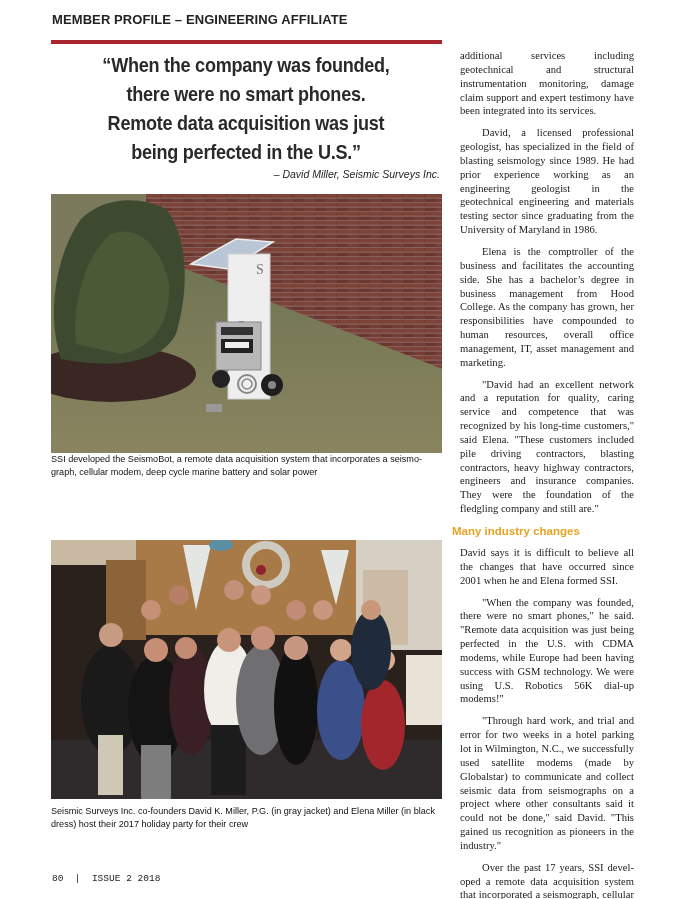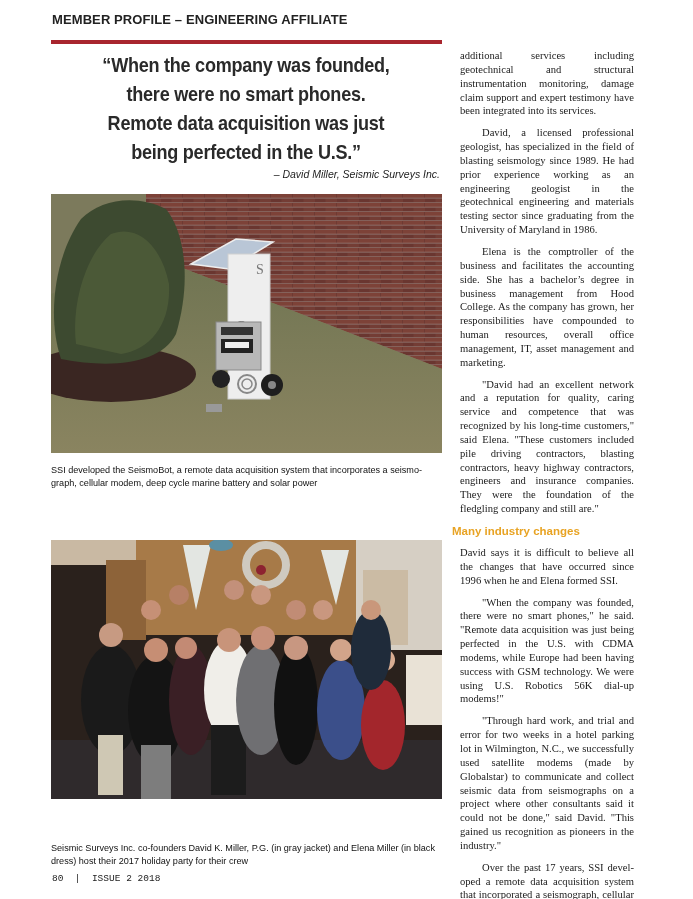--- a/index.html
+++ b/index.html
@@ -6,22 +6,22 @@
   body { width:693px; height:899px; position:relative; overflow:hidden; }
   .section-label { position:absolute; left:52px; top:12px; font-family:"Liberation Sans", sans-serif; font-weight:bold; font-size:13px; color:#222; letter-spacing:0.1px; }
   .rule { position:absolute; left:51px; top:40px; width:391px; height:4px; background:#a8252e; }
   .pullquote { position:absolute; left:52px; top:50px; width:388px; text-align:center; font-family:"Liberation Sans", sans-serif; font-weight:bold; font-size:21px; line-height:29px; color:#2a2a2a; letter-spacing:-0.3px; transform:scaleX(0.86); transform-origin:center top; }
   .pullquote .ql { display:block; white-space:nowrap; }
   .attribution { position:absolute; left:52px; top:168px; width:388px; text-align:right; font-family:"Liberation Sans", sans-serif; font-style:italic; font-size:10.5px; color:#222; }
   .photo { position:absolute; left:51px; overflow:hidden; }
   .photo1 { top:194px; width:391px; height:259px; }
   .photo2 { top:540px; width:391px; height:259px; }
   .caption { position:absolute; left:51px; width:395px; font-family:"Liberation Sans", sans-serif; font-size:9.1px; line-height:12.5px; color:#111; }
-  .caption1 { top:464px; }
-  .caption2 { top:805px;margin-top:37px; }
+  .caption1 { top:453px; }
+  .caption2 { top:805px; }
   .folio { position:absolute; left:52px; top:873px; font-family:Liberation Mono, monospace; font-size:9.5px; color:#222; }
   .column { position:absolute; left:452px; top:41px; width:190px; font-family:"Liberation Serif", serif; font-size:10.6px; line-height:13.85px; color:#1a1a1a; text-align:justify; hyphens:manual; }
   .column p { margin:8px; }
   .column p.indent { text-indent:22px; }
   .column h3 { margin:8px 0 0 0; font-family:"Liberation Sans", sans-serif; font-weight:bold; font-size:11.5px; line-height:14px; color:#e8a323; }
 </style>
 </head>
 <body>
 
 <div class="section-label">MEMBER PROFILE – ENGINEERING AFFILIATE</div>
@@ -128,17 +128,17 @@
 <div class="folio">
   <span>80</span>&nbsp;&nbsp;<span>|</span>&nbsp;&nbsp;<span>ISSUE 2 2018</span>
 </div>
 
 <div class="column">
   <p>additional services including geotechnical and structural instrumentation monitoring, damage claim support and expert testimony have been integrated into its services.</p>
   <p class="indent">David, a licensed professional geolo­gist, has specialized in the field of blasting seismology since 1989. He had prior experi­ence working as an engineering geologist in the geotechnical engineering and materials testing sector since graduating from the University of Maryland in 1986.</p>
   <p class="indent">Elena is the comptroller of the busi­ness and facilitates the accounting side. She has a bachelor’s degree in business management from Hood College. As the company has grown, her responsibilities have compounded to human resources, overall office management, IT, asset man­agement and marketing.</p>
   <p class="indent">"David had an excellent network and a reputation for quality, caring service and competence that was recognized by his long-time customers," said Elena. "These customers included pile driving contrac­tors, blasting contractors, heavy highway contractors, engineers and insurance com­panies. They were the foundation of the fledgling company and still are."</p>
   <h3>Many industry changes</h3>
-  <p>David says it is difficult to believe all the changes that have occurred since 1996 when he and Elena formed SSI.</p>
+  <p>David says it is difficult to believe all the changes that have occurred since 2001 when he and Elena formed SSI.</p>
   <p class="indent">"When the company was found­ed, there were no smart phones," he said. "Remote data acquisition was just being perfected in the U.S. with CDMA modems, while Europe had been having success with GSM technology. We were using U.S. Robotics 56K dial-up modems!"</p>
   <p class="indent">"Through hard work, and trial and error for two weeks in a hotel parking lot in Wilmington, N.C., we successfully used satellite modems (made by Globalstar) to communicate and collect seismic data from seismographs on a project where other con­sultants said it could not be done," said David. "This gained us recognition as pio­neers in the industry."</p>
   <p class="indent">Over the past 17 years, SSI devel­oped a remote data acquisition system that incorporated a seismograph, cellular modem, deep cycle marine battery and solar power. This original "green technology" was</p>
 </div>
 
 </body></html>

